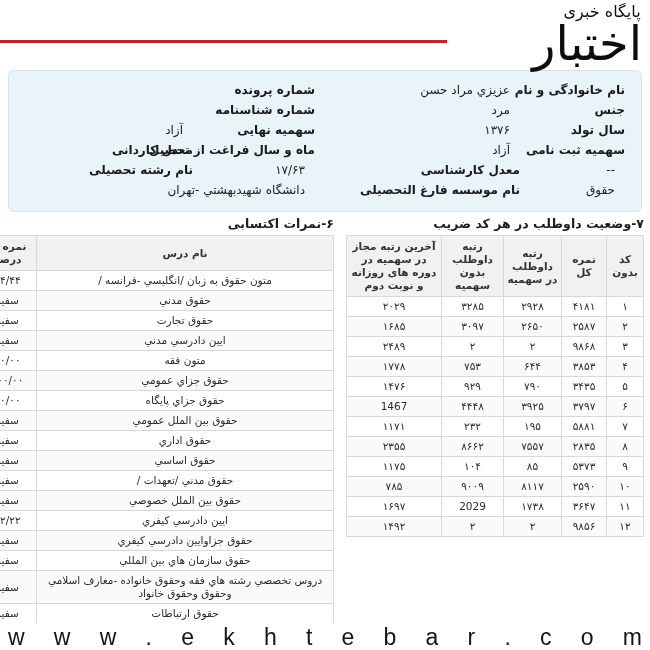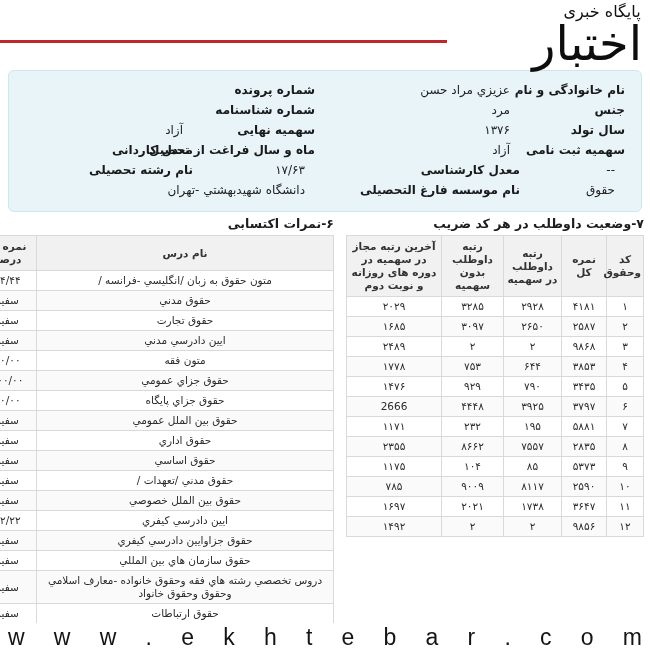--- a/index.html
+++ b/index.html
@@ -95,21 +95,21 @@
     <table>
       <colgroup>
         <col class="col-code">
           <col class="col-total">
           <col class="col-rank-q">
           <col class="col-rank-nq">
           <col>
       </colgroup>
       <thead>
         <tr id="rank-head-row">
-            <th>کد وحقوق</th>
+            <th>کد بدون</th>
             <th>نمره کل</th>
             <th>رتبه داوطلب در سهمیه</th>
             <th>رتبه داوطلب بدون سهمیه</th>
             <th>آخرین رتبه مجاز در سهمیه در دوره های روزانه و نوبت دوم</th>
           </tr>
       </thead>
       <tbody id="rank-body">
           <tr>
             <td>۱</td>
             <td>۴۱۸۱</td>
@@ -143,21 +143,21 @@
             <td>۳۴۳۵</td>
             <td>۷۹۰</td>
             <td>۹۲۹</td>
             <td>۱۴۷۶</td>
           </tr>
           <tr>
             <td>۶</td>
             <td>۳۷۹۷</td>
             <td>۳۹۲۵</td>
             <td>۴۴۴۸</td>
-            <td>2666</td>
+            <td>1467</td>
           </tr>
           <tr>
             <td>۷</td>
             <td>۵۸۸۱</td>
             <td>۱۹۵</td>
             <td>۲۳۲</td>
             <td>۱۱۷۱</td>
           </tr>
           <tr>
             <td>۸</td>
@@ -177,21 +177,21 @@
             <td>۱۰</td>
             <td>۲۵۹۰</td>
             <td>۸۱۱۷</td>
             <td>۹۰۰۹</td>
             <td>۷۸۵</td>
           </tr>
           <tr>
             <td>۱۱</td>
             <td>۳۶۴۷</td>
             <td>۱۷۳۸</td>
-            <td>۲۰۲۱</td>
+            <td>2029</td>
             <td>۱۶۹۷</td>
           </tr>
           <tr>
             <td>۱۲</td>
             <td>۹۸۵۶</td>
             <td>۲</td>
             <td>۲</td>
             <td>۱۴۹۲</td>
           </tr>
         </tbody>

